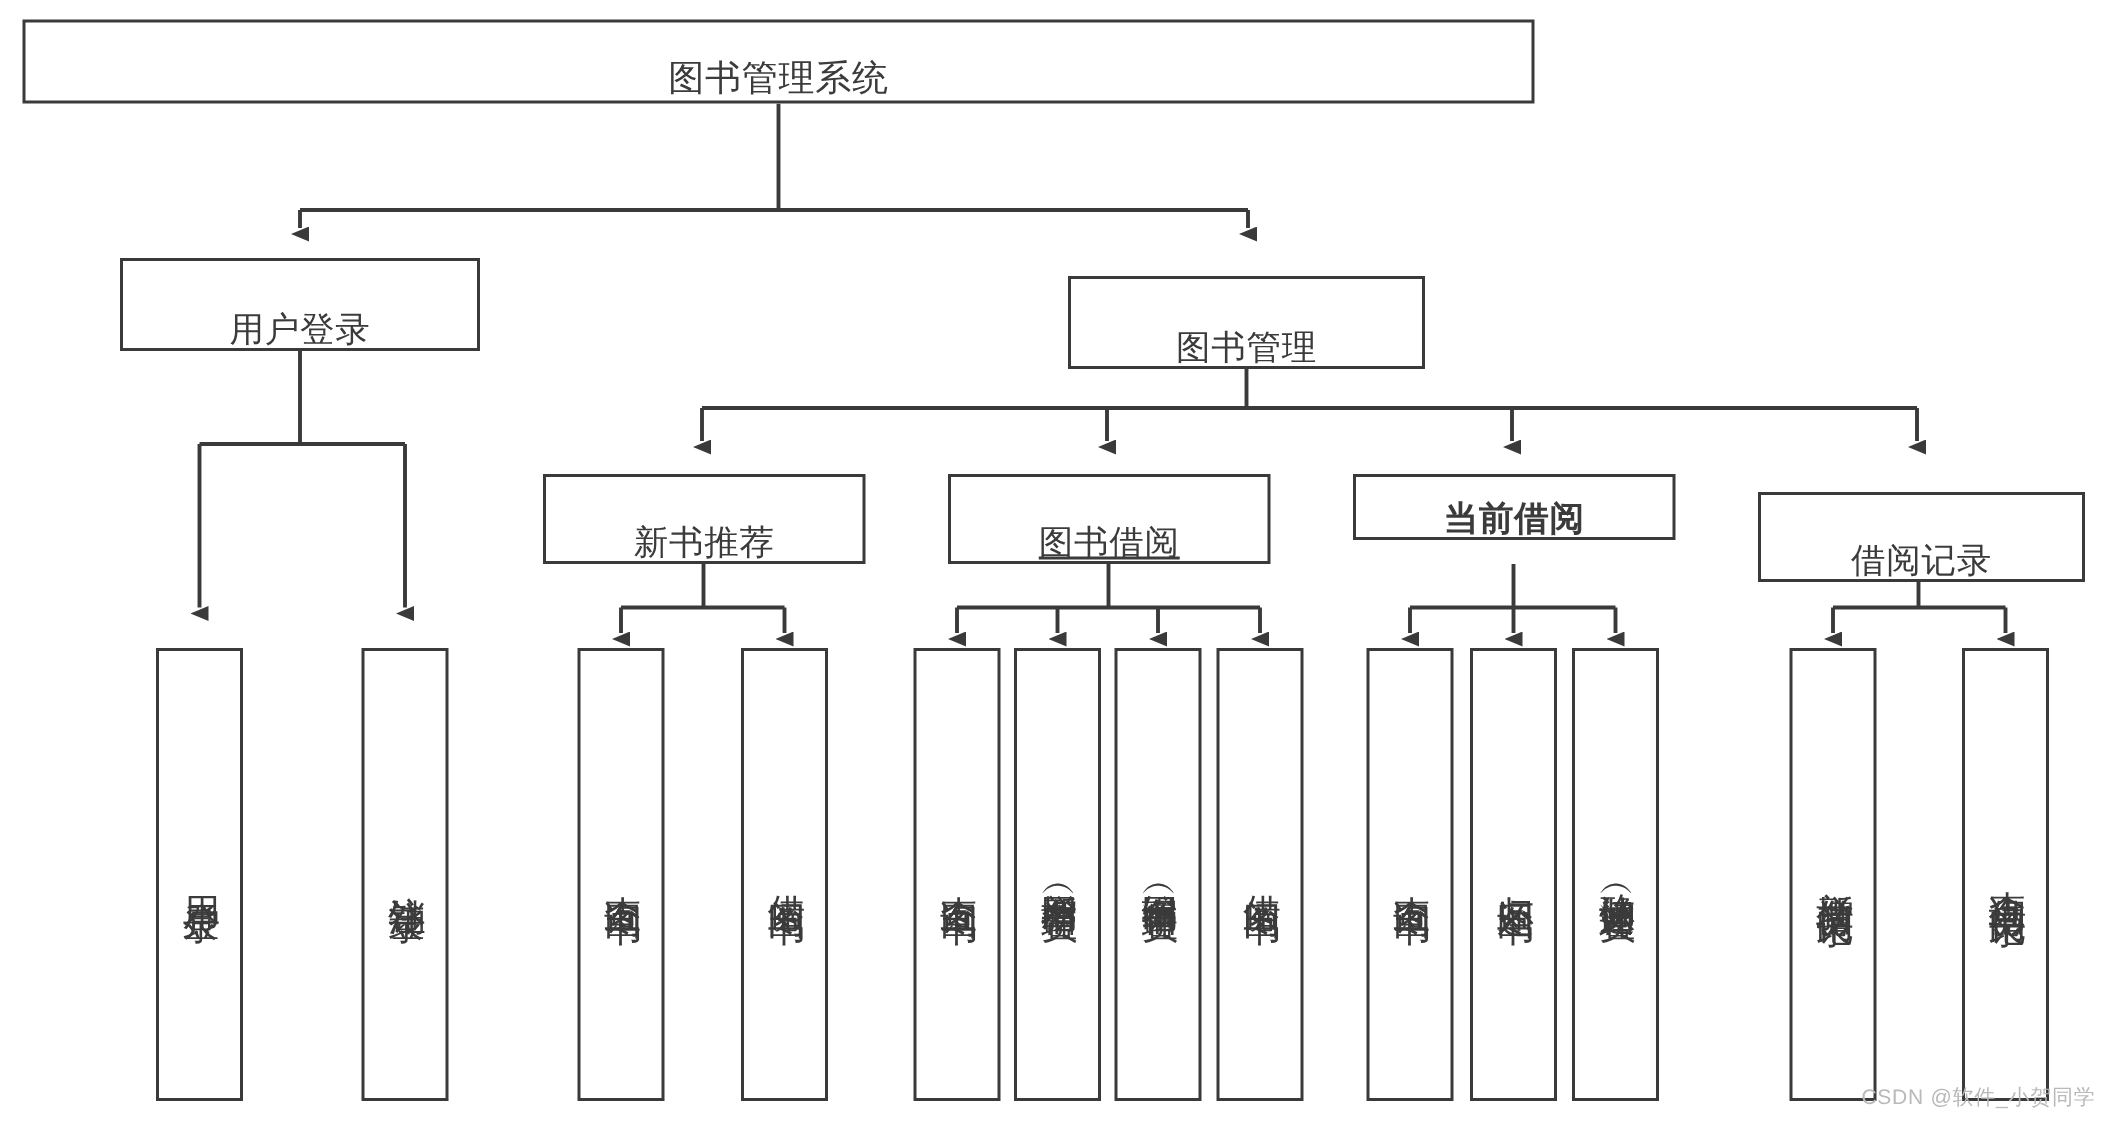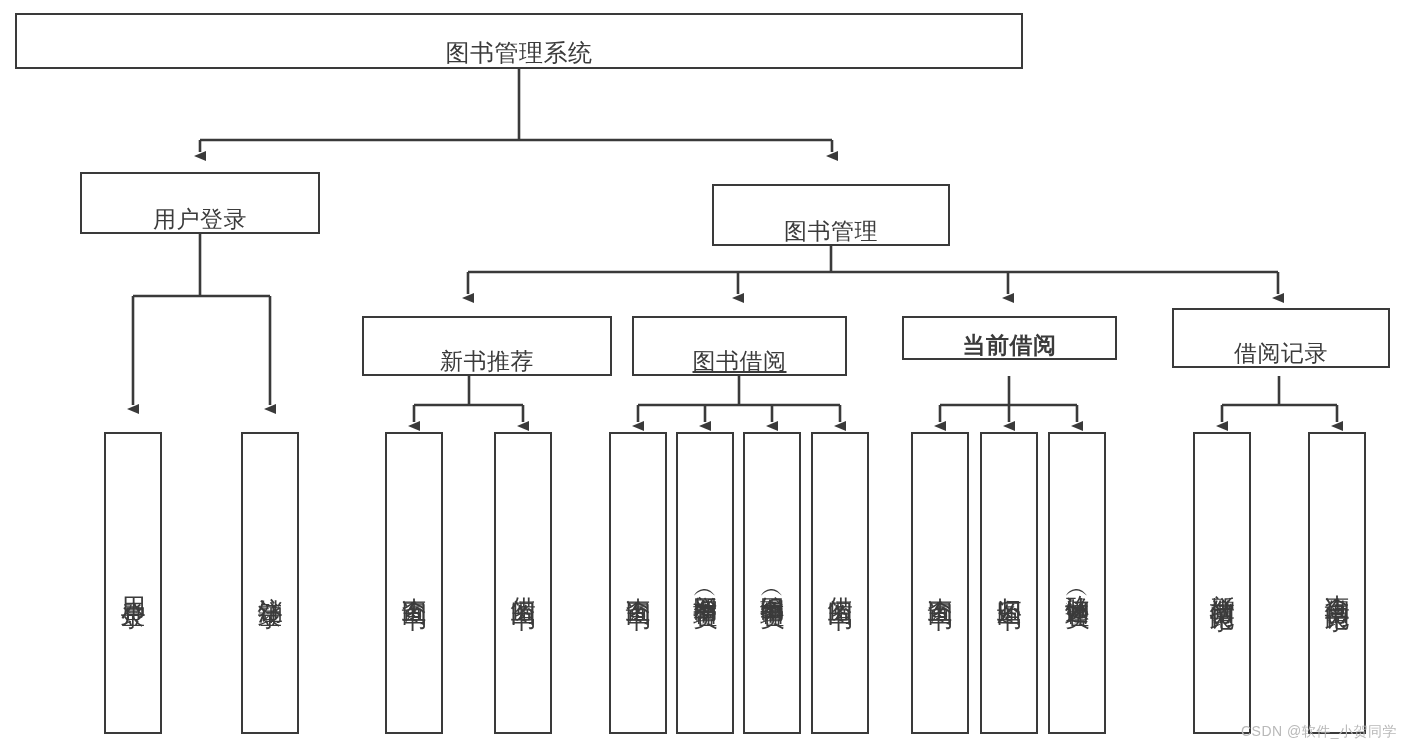--- a/index.html
+++ b/index.html
@@ -130,30 +130,30 @@
     <span class="label">图书管理系统</span>
   </div>
 
   <div class="node" style="left:80px; top:172px; width:240px; height:62px;">
     <span class="label">用户登录</span>
   </div>
   <div class="node" style="left:712px; top:172px; width:238px; height:62px;margin-top:12px;">
     <span class="label">图书管理</span>
   </div>
 
-  <div class="node" style="left:362px; top:316px; width:250px; height:60px;">
+  <div class="node" style="left:362px; top:316px; width:215px; height:60px;">
     <span class="label">新书推荐</span>
   </div>
   <div class="node" style="left:632px; top:316px; width:215px; height:60px;text-decoration:underline;">
     <span class="label">图书借阅</span>
   </div>
   <div class="node" style="left:902px; top:316px; width:215px; height:44px;font-weight:bold;">
     <span class="label">当前借阅</span>
   </div>
-  <div class="node" style="left:1172px; top:308px; width:218px; height:60px;">
+  <div class="node" style="left:1172px; top:328px; width:218px; height:60px;">
     <span class="label">借阅记录</span>
   </div>
 
   <div class="node leaf" style="left:104px; top:432px; width:58px; height:302px;">
     <span class="label">用户登录</span>
   </div>
   <div class="node leaf" style="left:241px; top:432px; width:58px; height:302px;">
     <span class="label">注销登录</span>
   </div>
 

